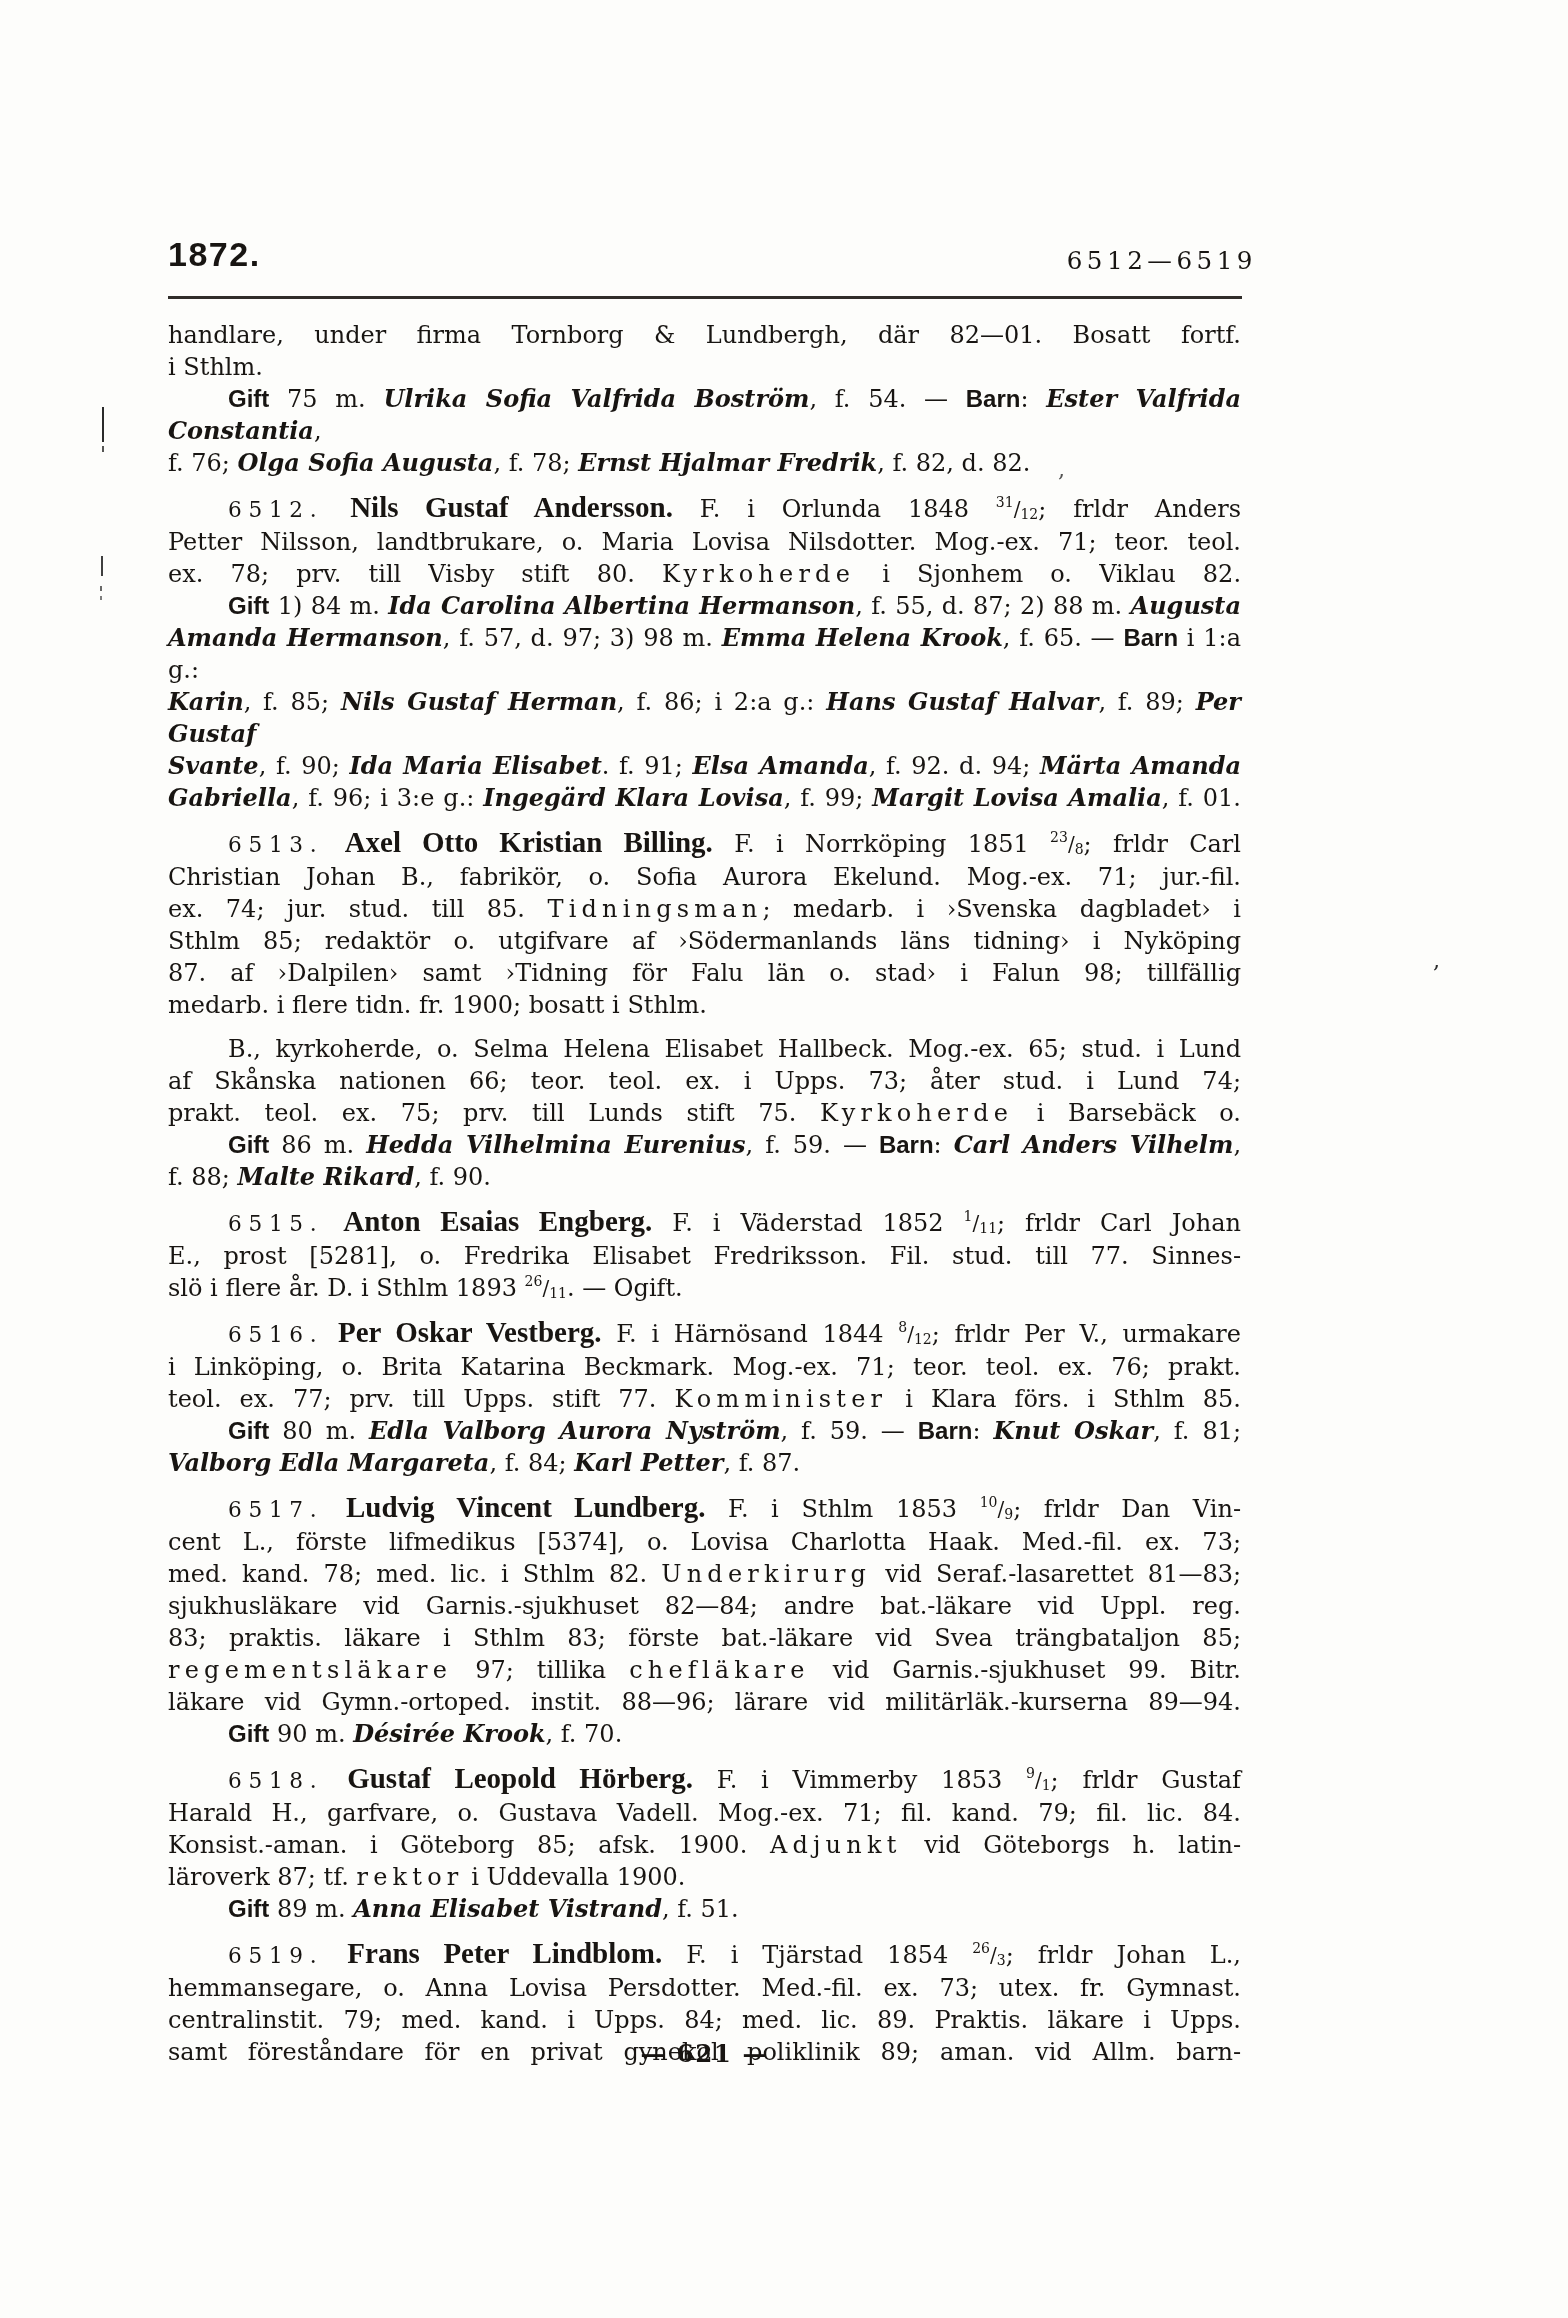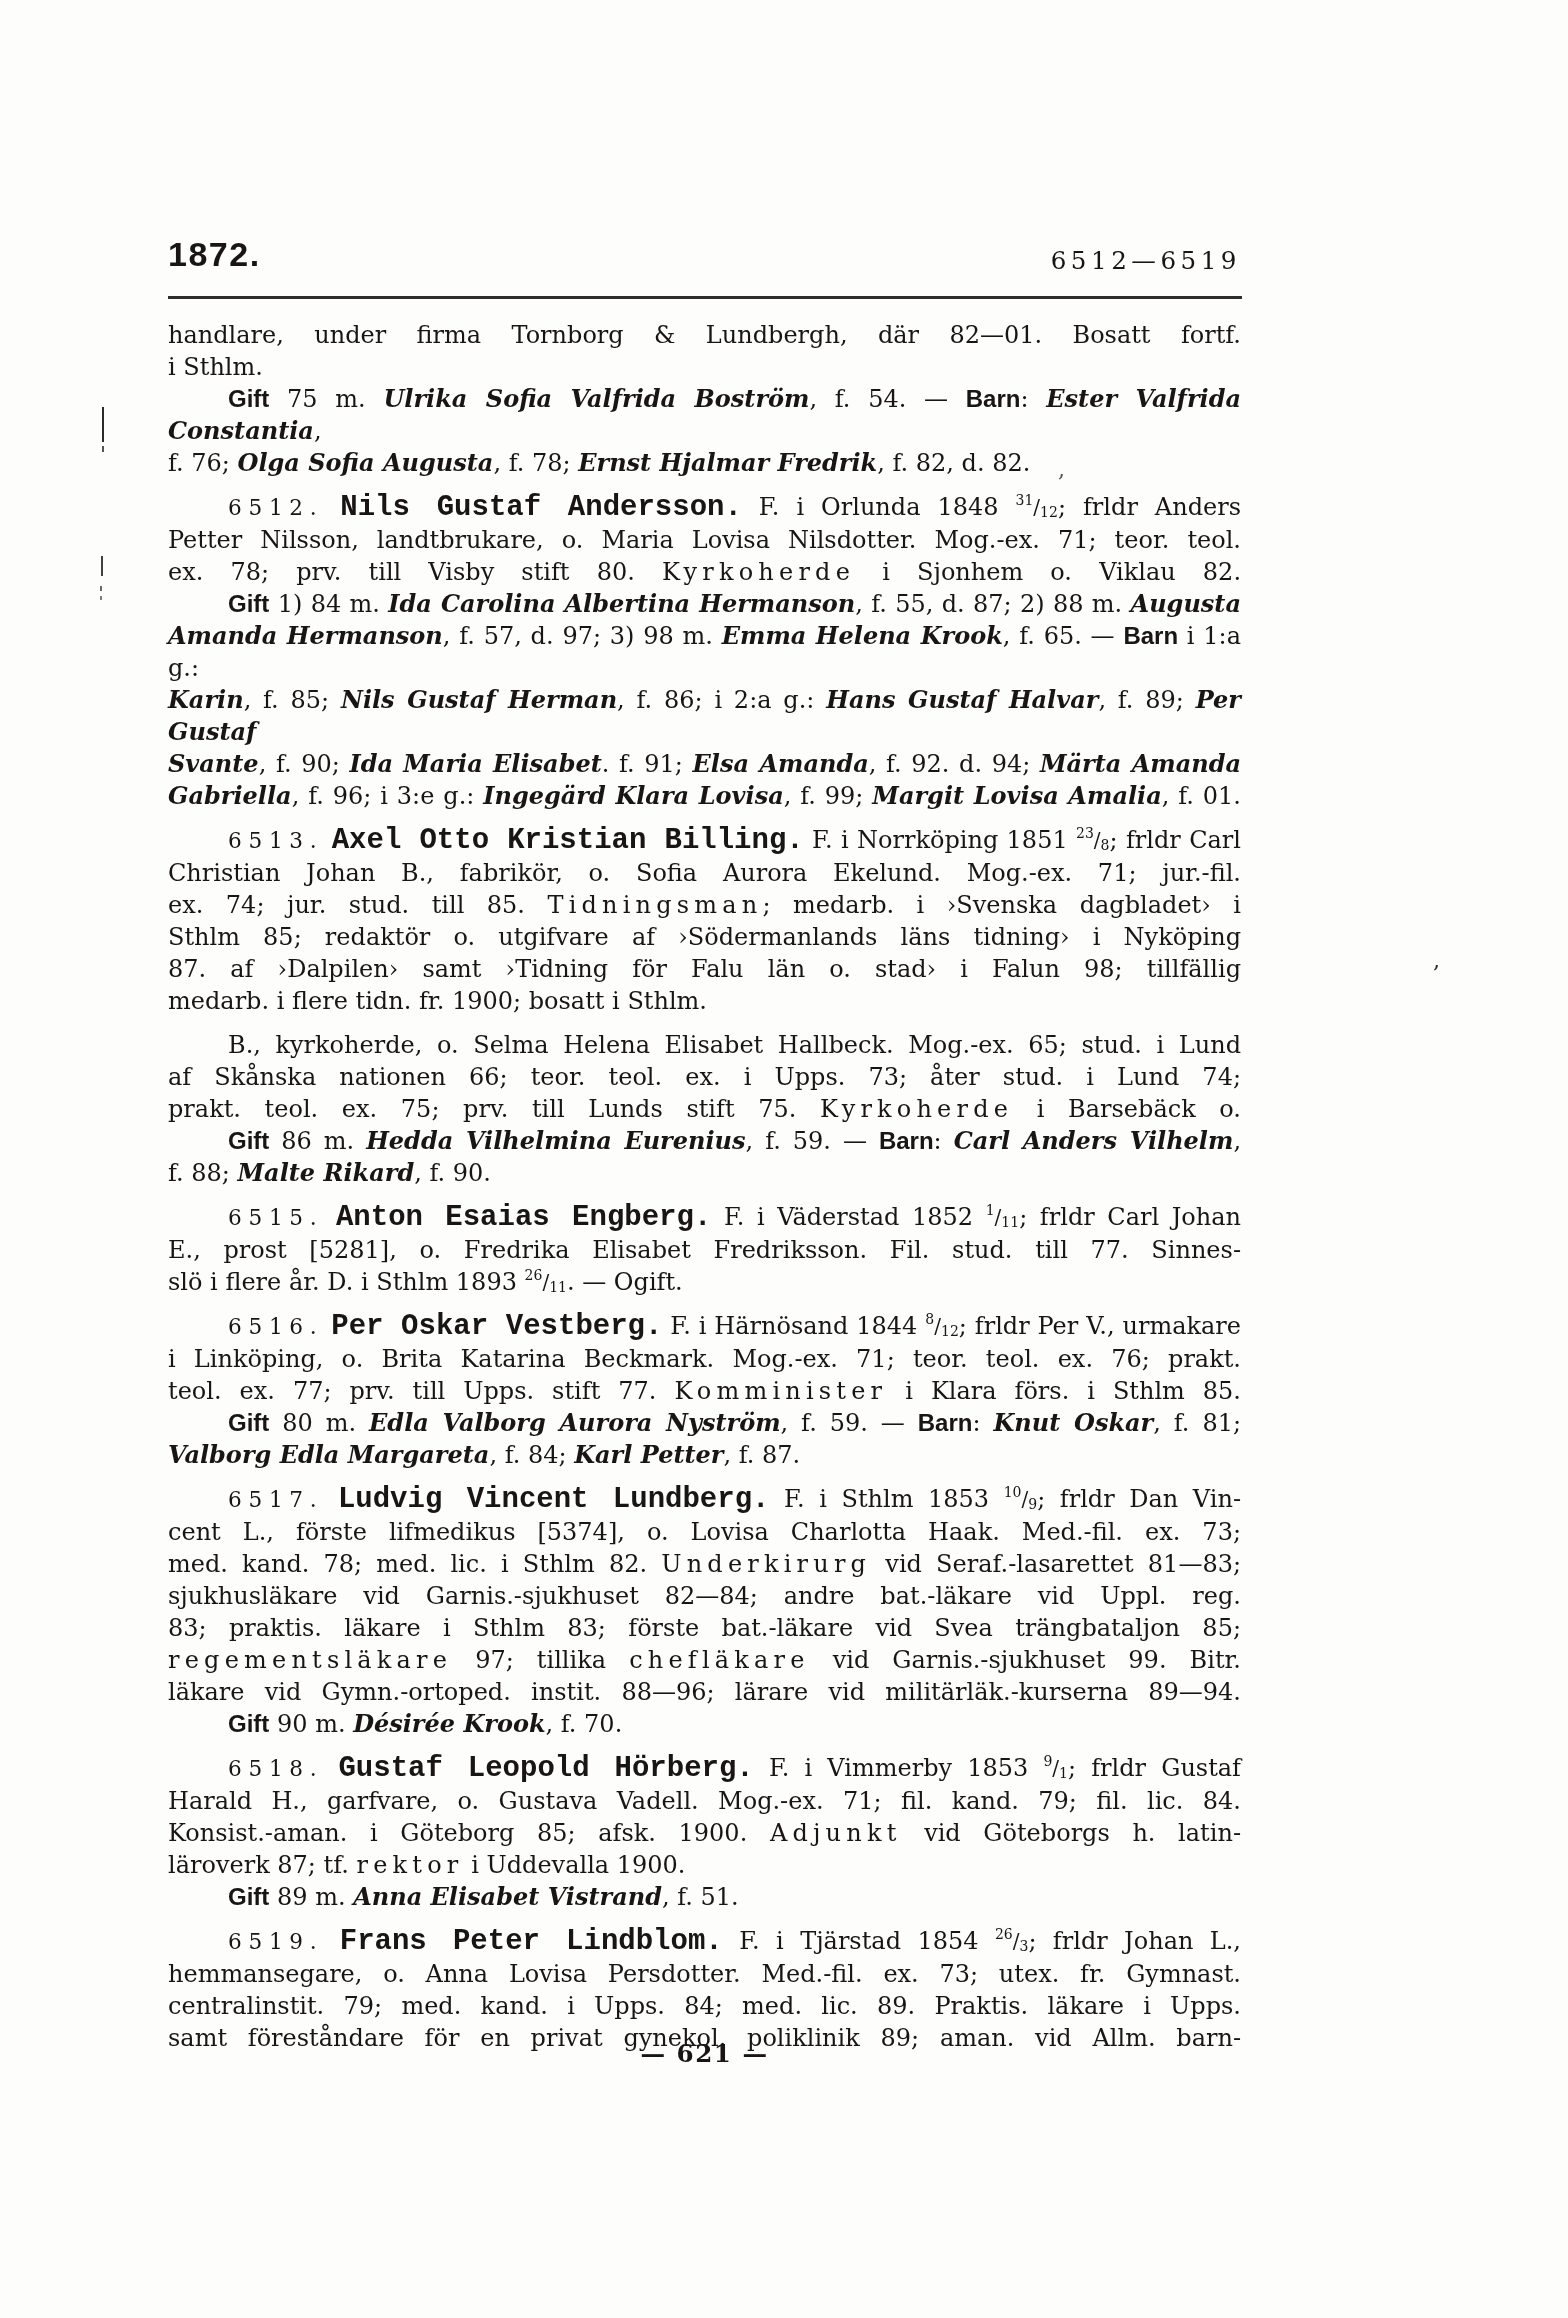--- a/index.html
+++ b/index.html
@@ -9,21 +9,21 @@
     font-family:"DejaVu Serif", serif;
     overflow:hidden;
   }
   
   .hdr-year{
     position:absolute;left:168px;top:235px;width:1073px;
     text-align:left;font-family:"Liberation Sans",sans-serif;
     font-weight:700;font-size:34px;letter-spacing:1.5px;
   }
   .hdr-range{
-    position:absolute;left:168px;top:246px;width:1073px;
+    position:absolute;left:184px;top:246px;width:1073px;
     text-align:right;font-size:24.6px;letter-spacing:4.5px;
   }
   .hdr-rule{
     position:absolute;left:168px;top:296px;width:1074px;height:3px;
     background:#201d1a;opacity:.93;
   }
   
   .col{
     position:absolute;left:168px;top:319px;width:1073px;
     font-size:24px;
@@ -34,21 +34,21 @@
     line-height:32px;
     text-align:justify;text-align-last:justify;
     white-space:normal;
   }
   .line.last{text-align-last:left;}
   .ind > .line:first-child{text-indent:60px;}
   
   .sr{font-style:normal;}
   .si{font-style:italic;font-weight:bold;}
   .sb{font-family:"Liberation Sans",sans-serif;font-weight:700;font-size:24px;}
-  .sn{font-family:Liberation Mono, monospace;font-weight:700;font-size:29px;}
+  .sn{font-family:Liberation Serif, serif;font-weight:700;font-size:29px;}
   .sen{font-size:21.6px;letter-spacing:6.7px;}
   .ssp{letter-spacing:5.2px;}
   
   .fr{white-space:nowrap;}
   .fn{font-size:14px;vertical-align:10.4px;line-height:1;margin-top:16px;}
   .fsl{font-size:20px;vertical-align:1.5px;line-height:1;}
   .fd{font-size:14px;vertical-align:-1.5px;line-height:1;}
   
   .pgnum{
     position:absolute;left:168px;top:2039px;width:1073px;

